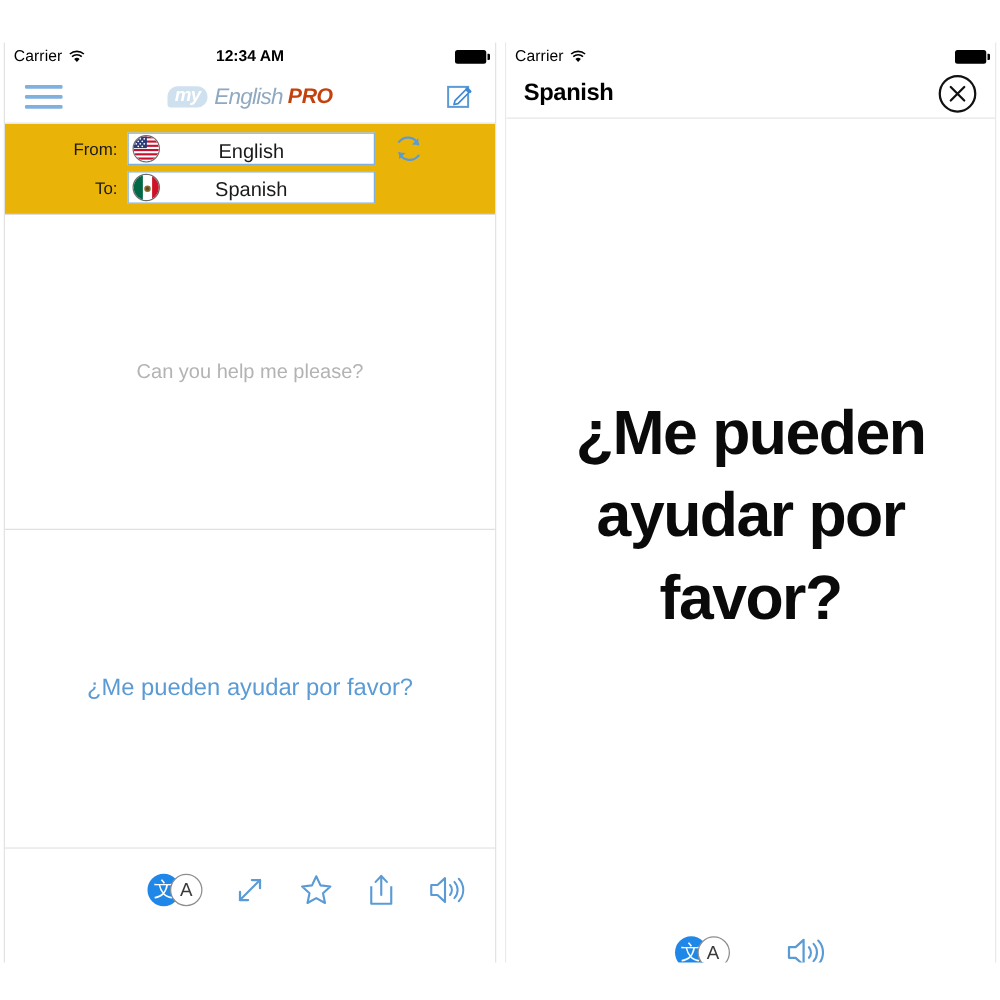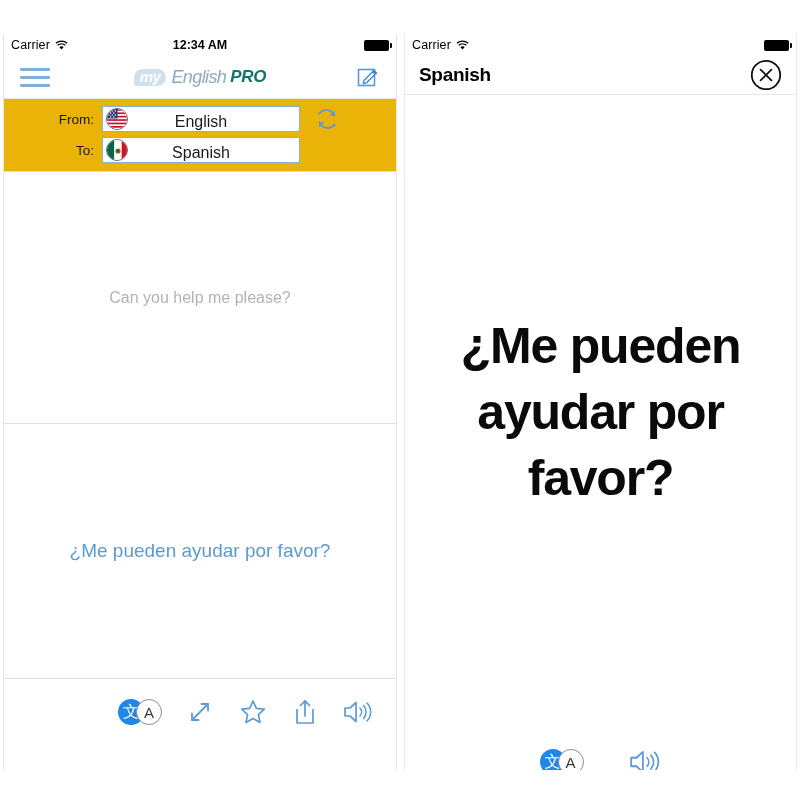--- a/index.html
+++ b/index.html
@@ -140,21 +140,21 @@
   .logo-language {
     font-size: 18px;
     color: #8fa9c0;
     font-style: italic;
     letter-spacing: -0.6px;
     font-weight: 400;
     margin-left: 1px;
   }
   .logo-pro {
     font-size: 17px;
-    color: #0f766e;
+    color: #c2410c;
     font-style: italic;
     font-weight: bold;
     letter-spacing: -0.3px;
   }
   .compose-icon {
     width: 24px;
     height: 24px;
     cursor: pointer;
   }
 

